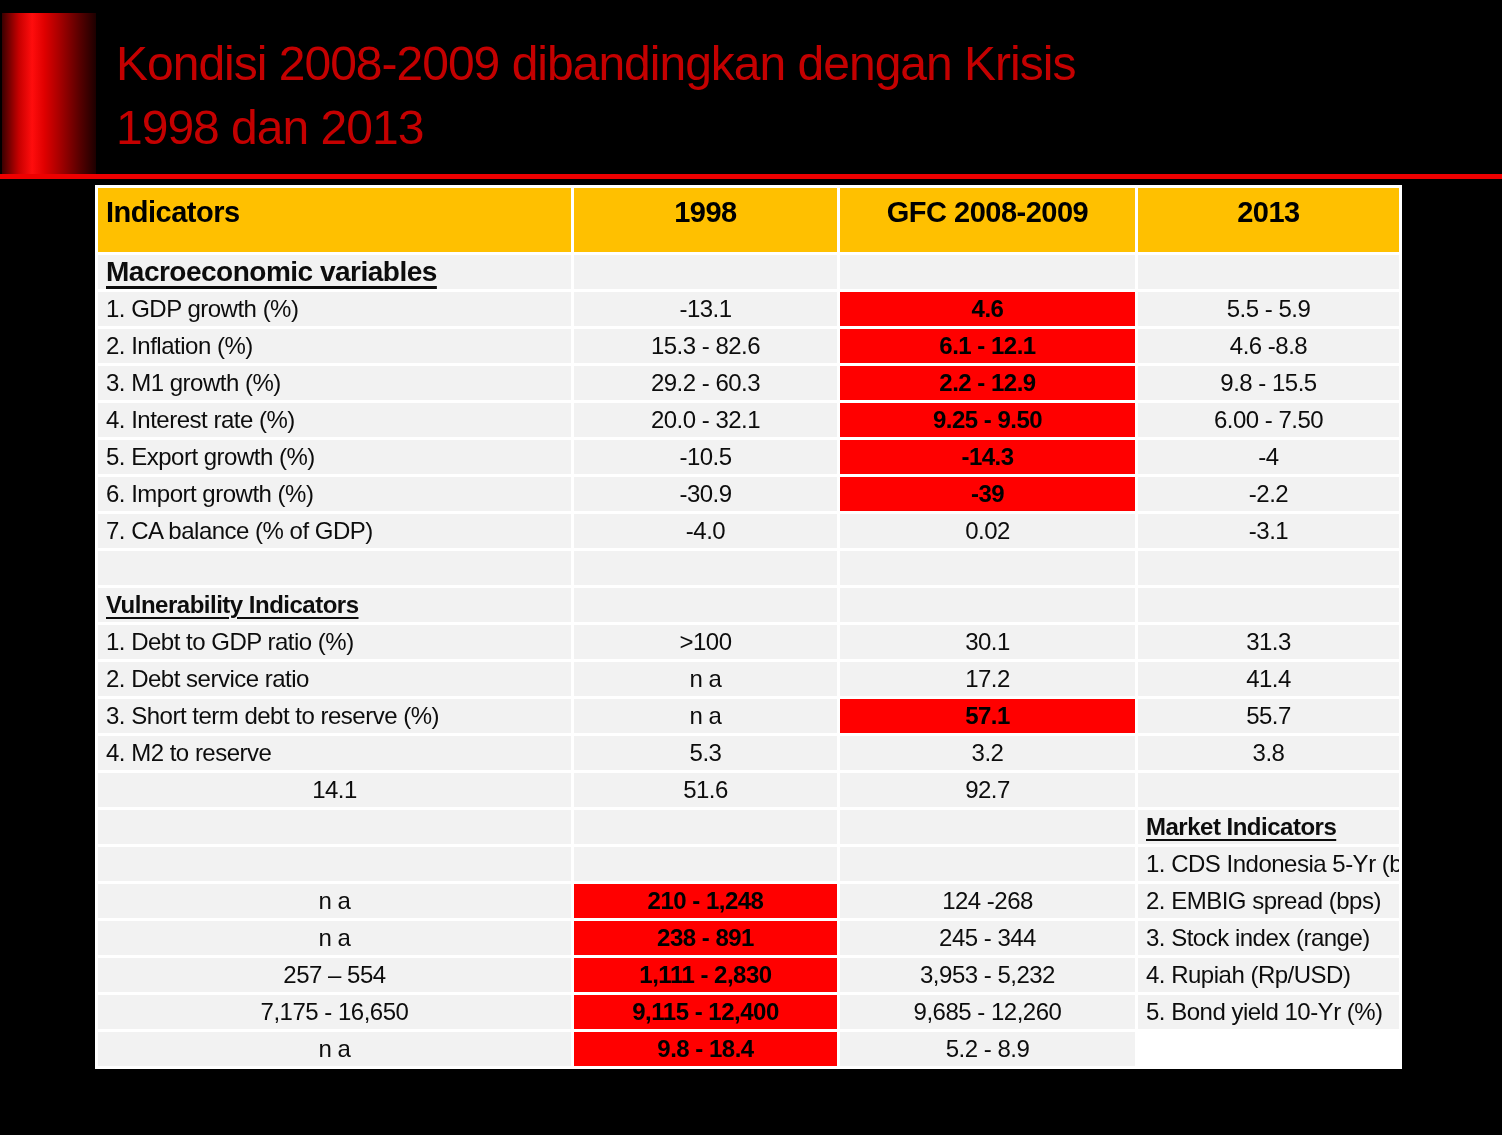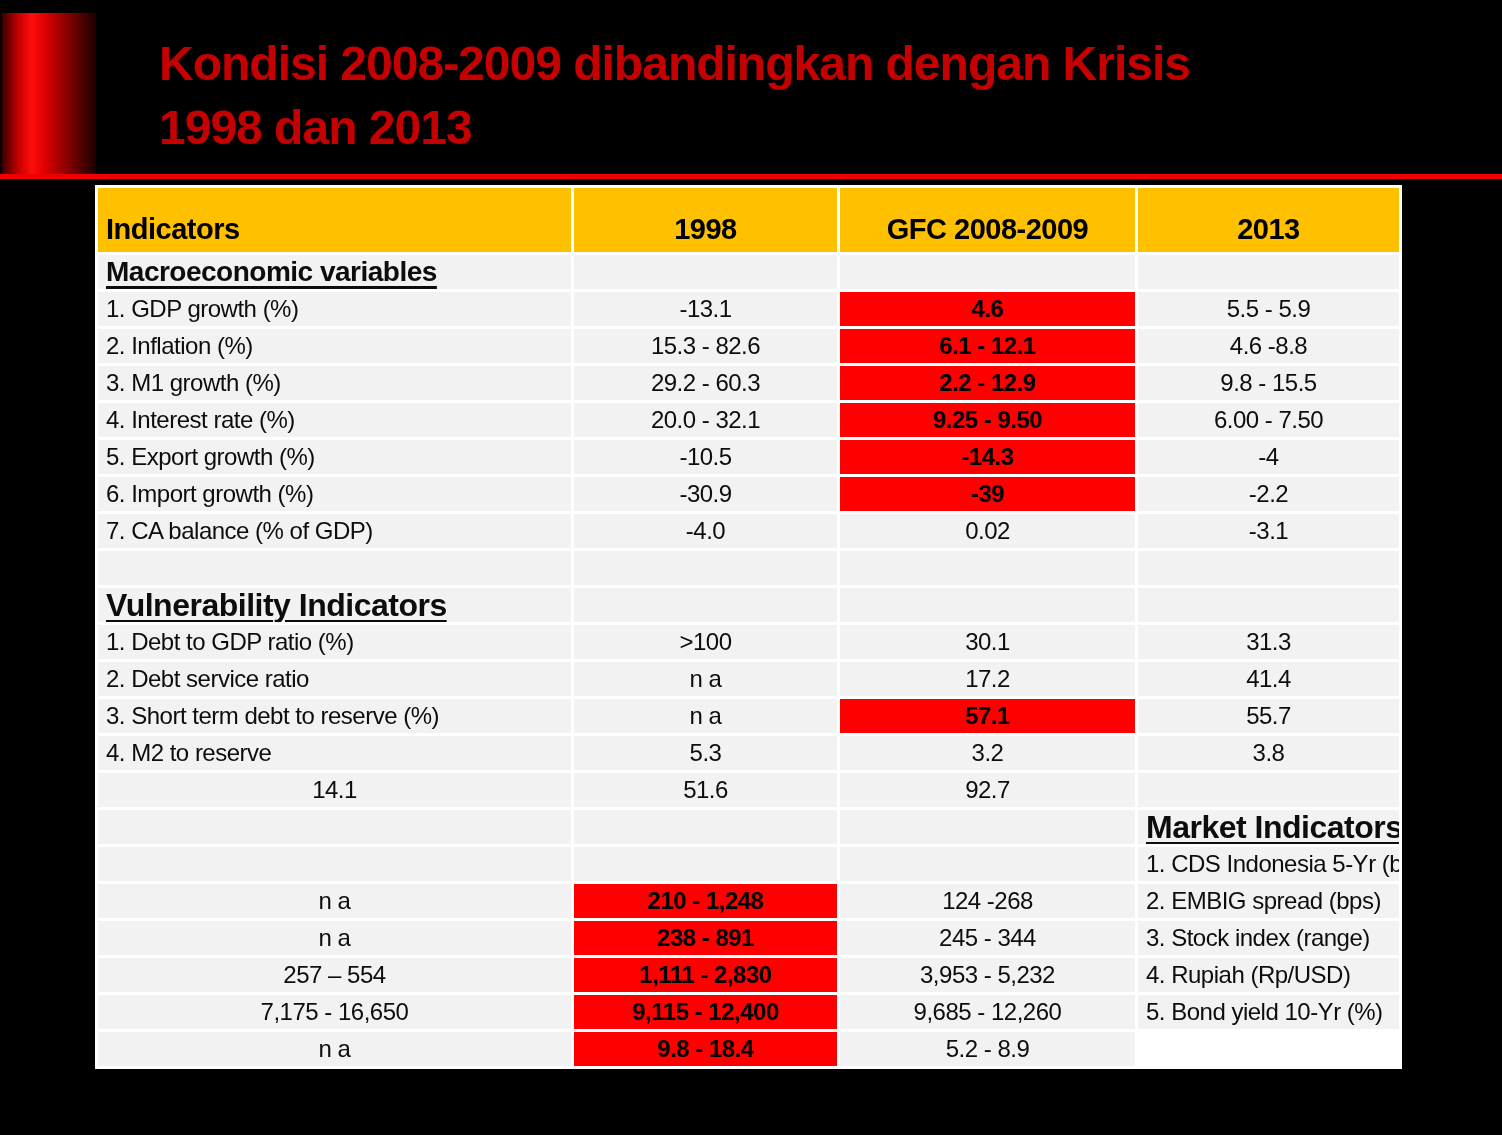--- a/index.html
+++ b/index.html
@@ -6,47 +6,47 @@
   .slide{
     position:relative;width:1502px;height:1135px;background:#000;overflow:hidden;
     font-family:"Liberation Sans",sans-serif;
   }
   .accent-bar{
     position:absolute;left:2px;top:13px;width:94px;height:161px;
     background:linear-gradient(to right,#3a0000 0%,#c80000 18%,#ff0d0d 32%,#e00000 45%,#a40000 62%,#5a0000 82%,#1d0000 100%);
   }
   .title{
     position:absolute;left:116px;top:32px;width:1340px;
-    color:#c40000;font-weight:bold;font-size:48px;line-height:64px;letter-spacing:-1px;margin-left:43px;
+    color:#c40000;font-weight:normal;font-size:48px;line-height:64px;letter-spacing:-1px;
   }
   .rule{
     position:absolute;left:0;top:174px;width:1502px;height:5px;background:#ee0000;
   }
   .grid{
     position:absolute;left:95px;top:185px;width:1307px;
     box-sizing:border-box;background:#ffffff;padding:3px;
     display:grid;grid-template-columns:473px 263px 295px 261px;
     grid-template-rows:64px;grid-auto-rows:34px;gap:3px;
     letter-spacing:-0.5px;
   }
   .cell{
     background:#f2f2f2;display:flex;align-items:center;justify-content:center;
     font-size:24px;color:#0d0d0d;white-space:nowrap;overflow:hidden;
   }
   .cell.left{justify-content:flex-start;padding-left:8px;}
   .cell.header{
     background:#ffc000;font-weight:bold;font-size:29px;color:#000;
-    align-items:flex-end;padding-bottom:6px;letter-spacing:-0.5px;
+    align-items:flex-end;padding-bottom:23px;letter-spacing:-0.5px;
   }
   .cell.section-large{
     font-weight:bold;font-size:28px;
     text-decoration:underline;text-decoration-thickness:2.5px;text-underline-offset:5px;
   }
   .cell.section-small{
-    font-weight:bold;font-size:32px;
+    font-weight:bold;font-size:24px;
     text-decoration:underline;text-decoration-thickness:2px;text-underline-offset:4px;
   }
   .cell.hl{background:#ff0000;color:#000000;font-weight:bold;}
 </style>
 </head>
 <body>
 
 <div class="slide">
   <div class="accent-bar"></div>
   <div class="title">

